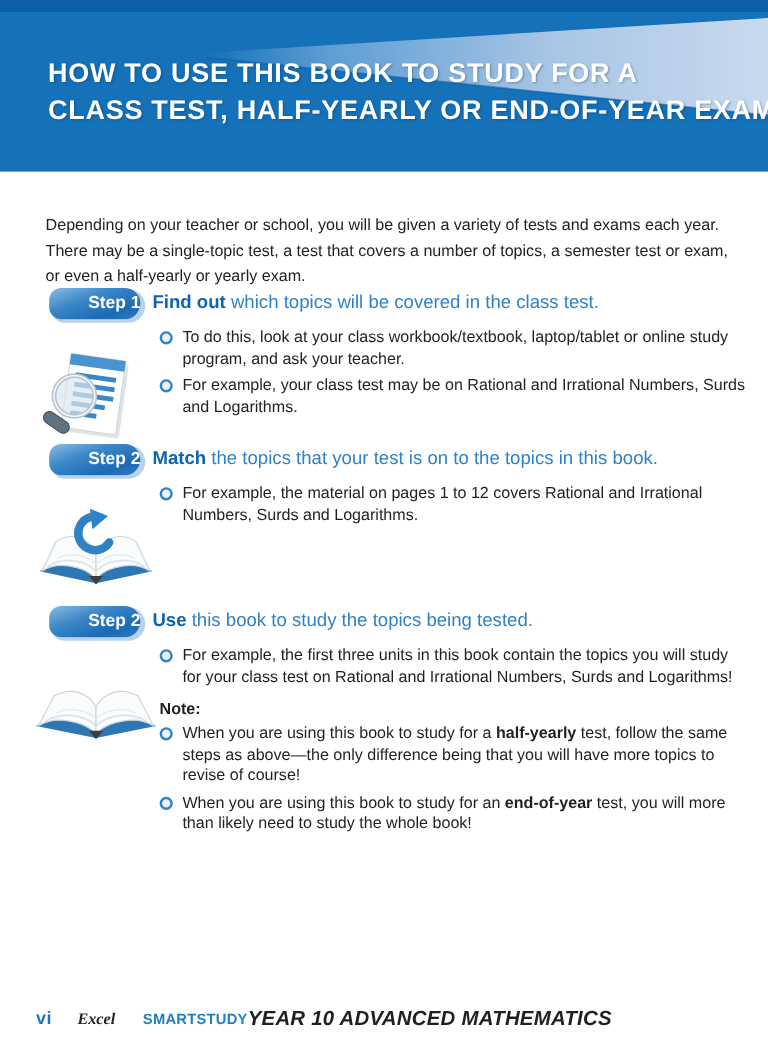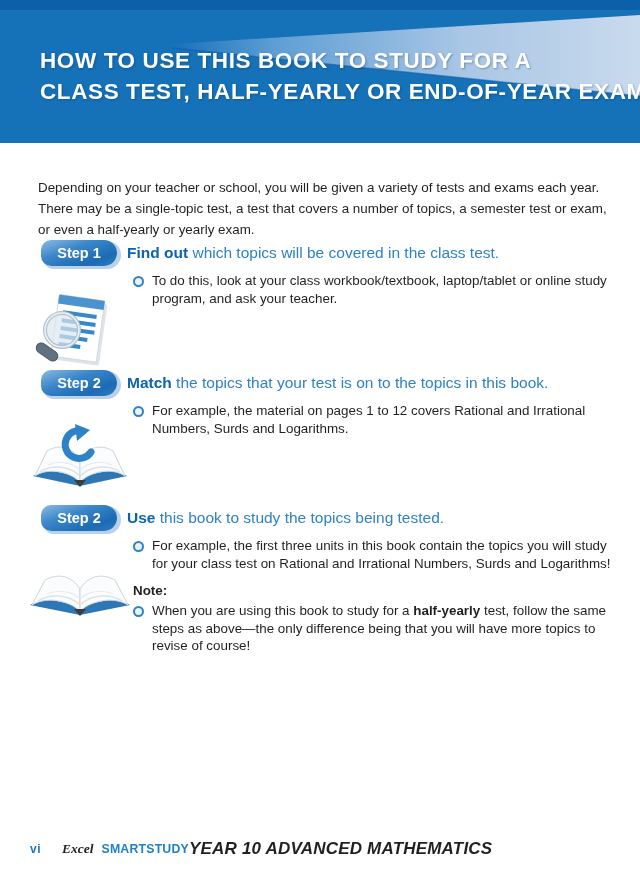--- a/index.html
+++ b/index.html
@@ -23,44 +23,44 @@
     font-size:13.4px; line-height:21px; color:#231f20; }
 
   
   .step { position:absolute; left:0; width:640px; }
   .step-head { display:flex; align-items:center; }
   .badge {
     margin-left:41px; width:76px; height:26px; flex:none;
     border-radius:10px 13px 13px 10px;
     background:linear-gradient(160deg,#8cbbe3 0%, #3a86c8 38%, #1b6ab4 75%, #2d7cc2 100%);
     box-shadow:3px 2px 0 1px #b9d2ea;
-    color:#ffffff; font-weight:bold; font-size:14.5px; line-height:26px; text-align:center;
+    color:#ffffff; font-weight:bold; font-size:14.5px; line-height:26px; text-align:right;
   }
   .heading { margin-left:10px; font-size:15.5px; line-height:20px; white-space:nowrap; }
   .heading .lead { font-weight:bold; color:#0d63af; }
   .heading .rest { color:#2e82c6; }
   .step-body { position:relative; margin-top:6px; }
   .icon-box { position:absolute; }
   .step-content { margin-left:133px; width:488px; }
 
   .bullet { display:flex; margin-bottom:5px; }
   .marker { flex:none; width:7px; height:7px; border:2.6px solid #2e82c6; border-radius:50%;
     margin-top:4px; margin-right:8px; background:#eaf2fa; }
   .btext { margin:0; font-size:13.4px; line-height:17.5px; color:#231f20; }
   .btext b { font-weight:bold; }
 
   .note-label { margin:11px 0 4px 0; font-weight:bold; font-size:13.4px; color:#231f20; }
 
   
   .footer { position:absolute; top:839px; left:30px; display:flex; align-items:baseline; }
-  .pagenum { color:#1c75bc; font-size:12px; font-weight:bold; letter-spacing:0.5px; }
+  .pagenum { color:#1c75bc; font-size:15px; font-weight:bold; letter-spacing:0.5px; }
   .brand { margin-left:21px; display:flex; align-items:center; }
   .brand-excel { font-family:"Liberation Serif", serif; font-style:italic; font-weight:bold;
     font-size:13.5px; color:#231f20; }
-  .brand-smart { margin-left:8px; font-weight:bold; font-size:12.3px; color:#2180c4; letter-spacing:0.2px; }
+  .brand-smart { margin-left:23px; font-weight:bold; font-size:12.3px; color:#2180c4; letter-spacing:0.2px; }
   .brand-series { margin-left:0; font-weight:bold; font-size:17px; color:#231f20; letter-spacing:0.2px;font-style:italic; }
 </style>
 </head>
 <body>
 
 <div class="page">
 
   <header>
     <div class="top-strip"></div>
     <div class="banner">
@@ -108,20 +108,24 @@
           <rect x="1" y="55" width="24" height="10" rx="5" transform="rotate(35 13 60)" fill="#607180" stroke="#465664" stroke-width="1"></rect>
           <circle cx="28" cy="38" r="17" fill="#dce7f0" fill-opacity="0.7" stroke="#b4c3d0" stroke-width="4"></circle>
           <circle cx="28" cy="38" r="17" fill="none" stroke="#eef3f7" stroke-width="1.5"></circle>
         </svg>
       </div>
       <div class="step-content">
         <div class="bullet">
           <span class="marker"></span>
           <p class="btext"><span>To do this, look at your class workbook/textbook, laptop/tablet or online study program, and ask your teacher.</span><b></b><span></span></p>
         </div>
+        <div class="bullet">
+          <span class="marker"></span>
+          <p class="btext"><span>For example, your class test may be on Rational and Irrational Numbers, Surds and Logarithms.</span><b></b><span></span></p>
+        </div>
       </div>
     </div>
   </section>
 
   <section class="step" style="top:370px;">
     <div class="step-head">
       <div class="badge">Step 2</div>
       <div class="heading">
         <span class="lead">Match</span><span class="rest"> the topics that your test is on to the topics in this book.</span>
       </div>
@@ -173,20 +177,24 @@
       <div class="step-content">
         <div class="bullet">
           <span class="marker"></span>
           <p class="btext"><span>For example, the first three units in this book contain the topics you will study for your class test on Rational and Irrational Numbers, Surds and Logarithms!</span><b></b><span></span></p>
         </div>
         <p class="note-label">Note:</p>
         <div class="bullet">
           <span class="marker"></span>
           <p class="btext"><span>When you are using this book to study for a </span><b>half-yearly</b><span> test, follow the same steps as above—the only difference being that you will have more topics to revise of course!</span></p>
         </div>
+        <div class="bullet">
+          <span class="marker"></span>
+          <p class="btext"><span>When you are using this book to study for an </span><b>end-of-year</b><span> test, you will more than likely need to study the whole book!</span></p>
+        </div>
       </div>
     </div>
   </section>
 
   <footer class="footer">
     <span class="pagenum">vi</span>
     <span class="brand">
       <span class="brand-excel">Excel</span>
       <span class="brand-smart">SMARTSTUDY</span>
       <span class="brand-series">YEAR 10 ADVANCED MATHEMATICS</span>

